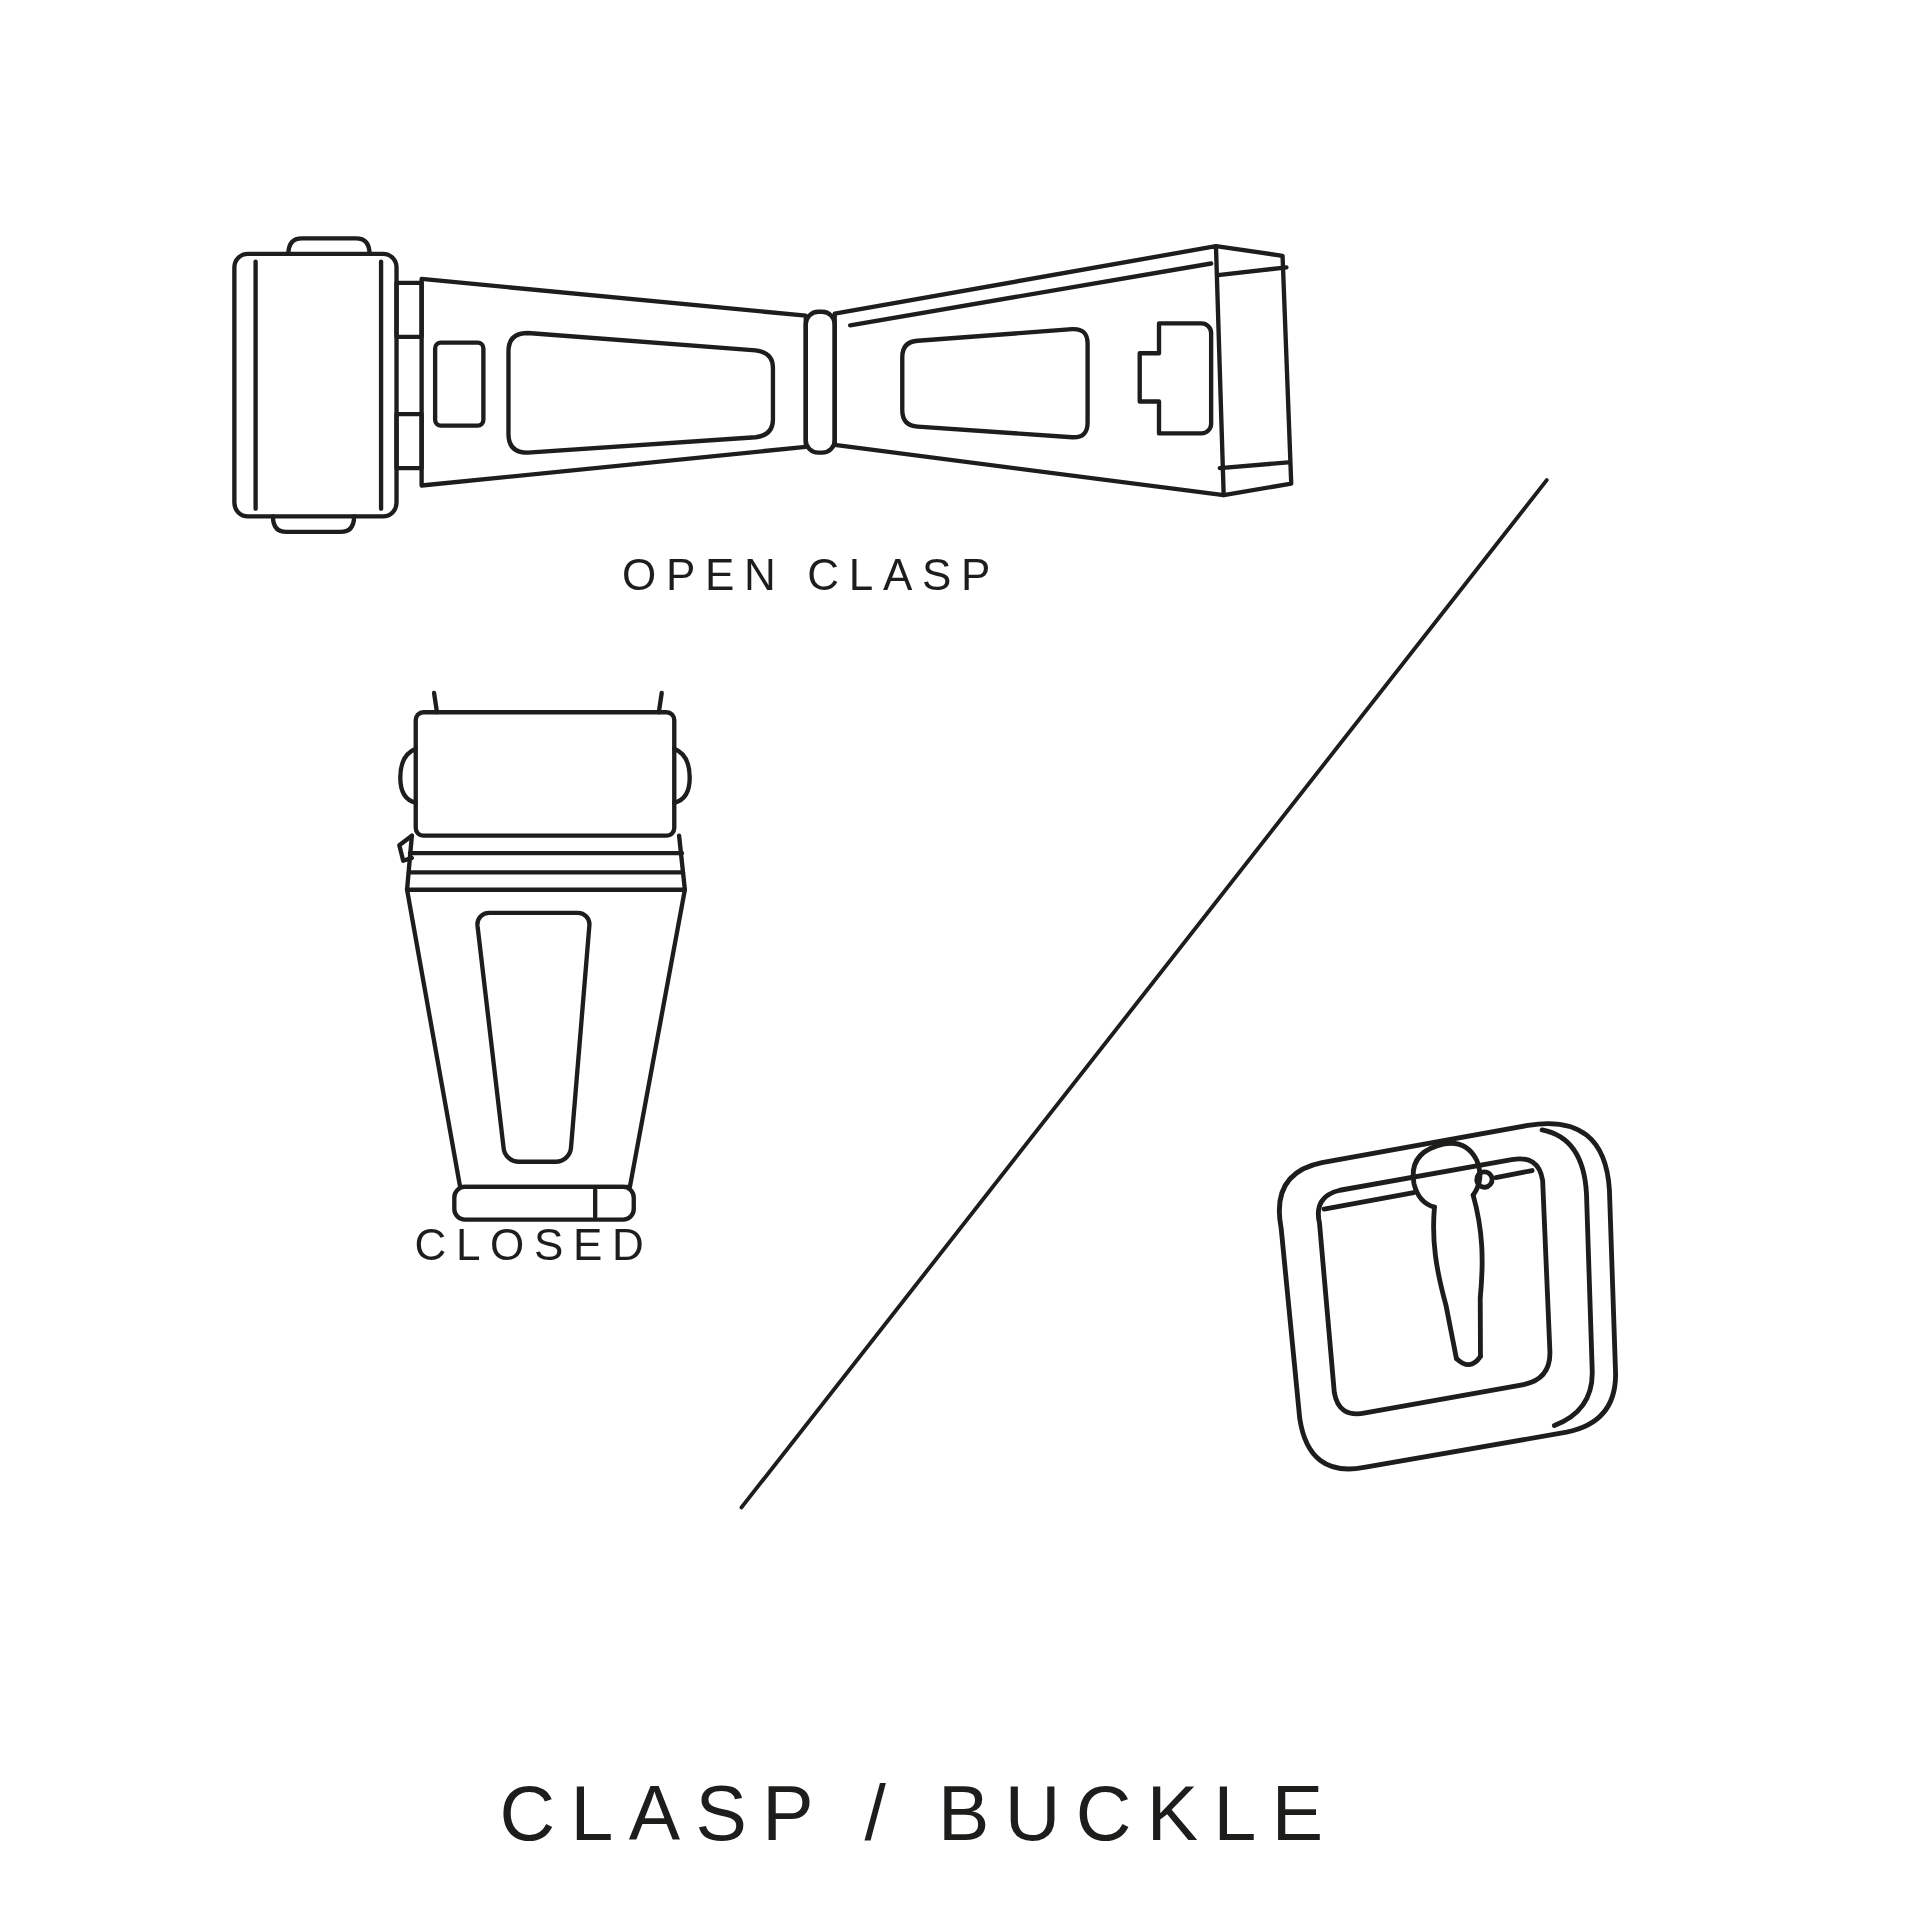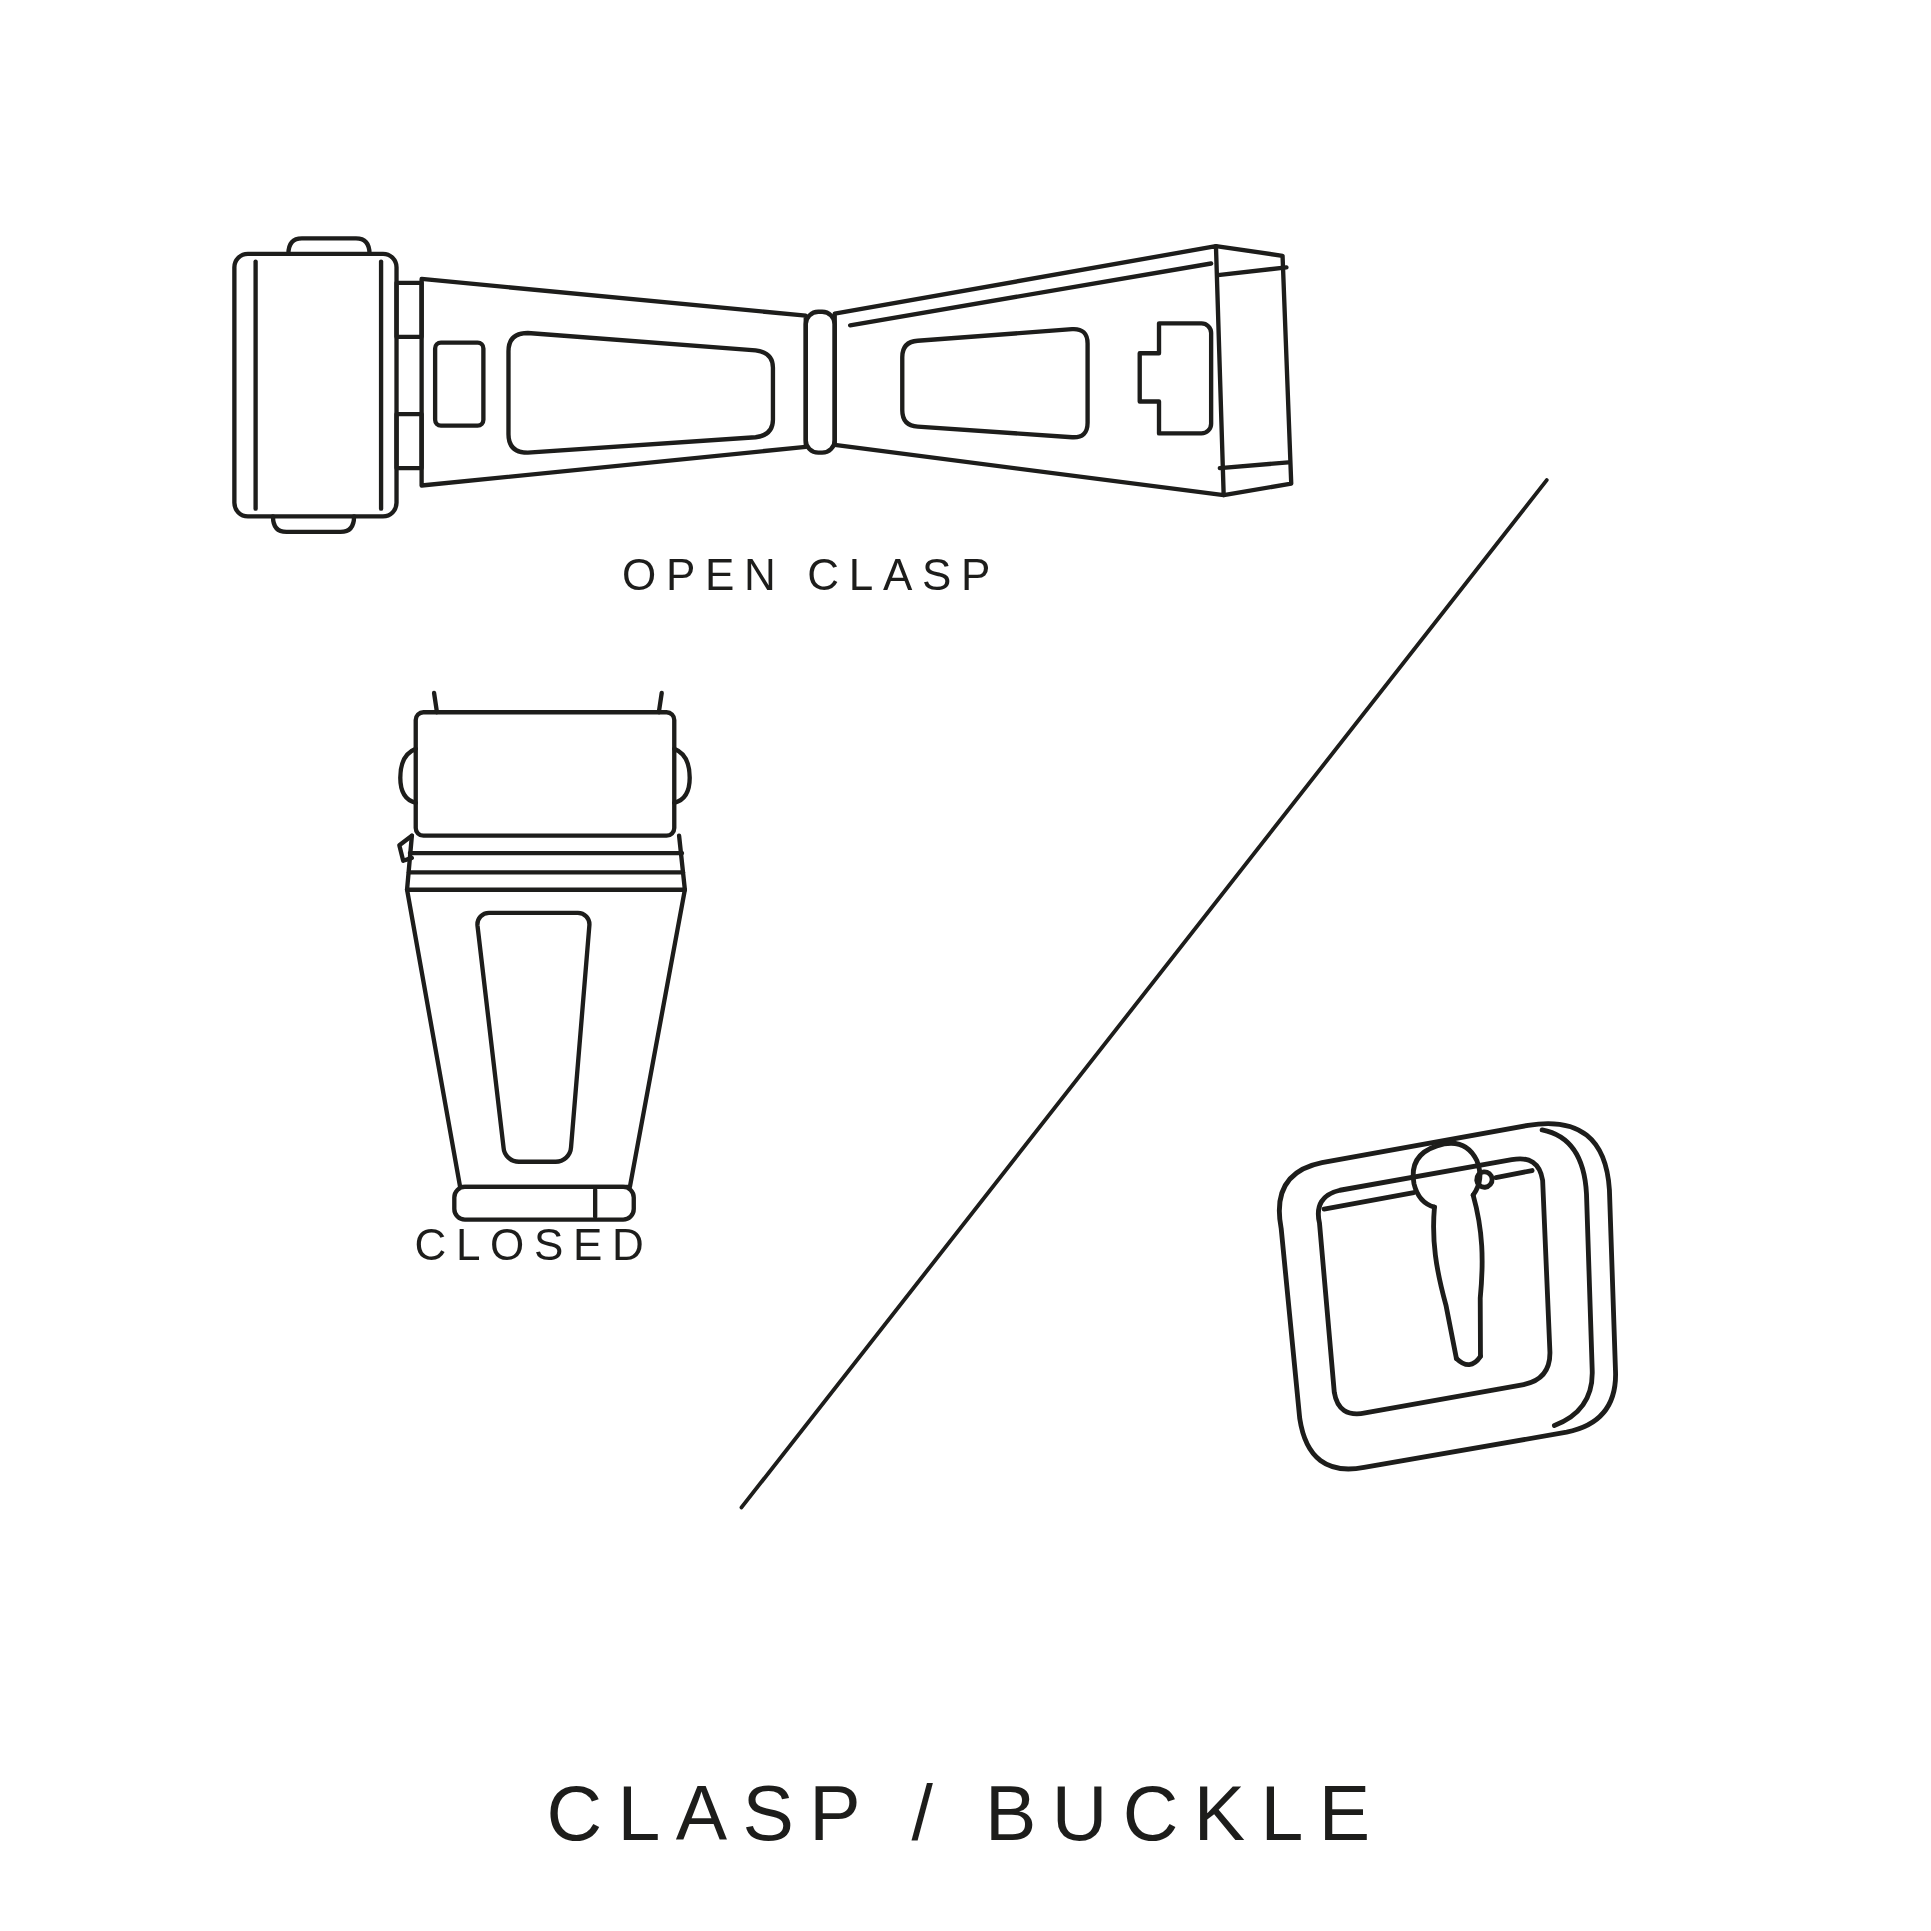--- a/index.html
+++ b/index.html
@@ -47,21 +47,21 @@
     position: absolute;
     left: 0; top: 0;
     color: var(--line-color, #1d1d1b);
   }
   
   .open-clasp   { left: 217px;  top: 179px;  }
   .closed-clasp { left: 381px;  top: 653px;  }
   .buckle       { left: 1218px; top: 1070px; }
   .open-clasp-label { left: 811px;  top: 514px;  }
   .closed-label     { left: 534px;  top: 1184px; }
-  .main-title       { left: 966px; top: 1733px; }
+  .main-title       { left: 919px; top: 1733px; }
 </style>
 </head>
 <body>
 
 <div class="canvas" style="--bg-color: #ffffff; --line-color: #1d1d1b; --text-color: #1d1d1b;">
 
   <svg class="divider" width="1931" height="1931" viewBox="0 0 2000 2000" aria-hidden="true">
     <line x1="1602" y1="460" x2="768" y2="1524" stroke="currentColor" stroke-width="4" stroke-linecap="round"></line>
   </svg>
 

